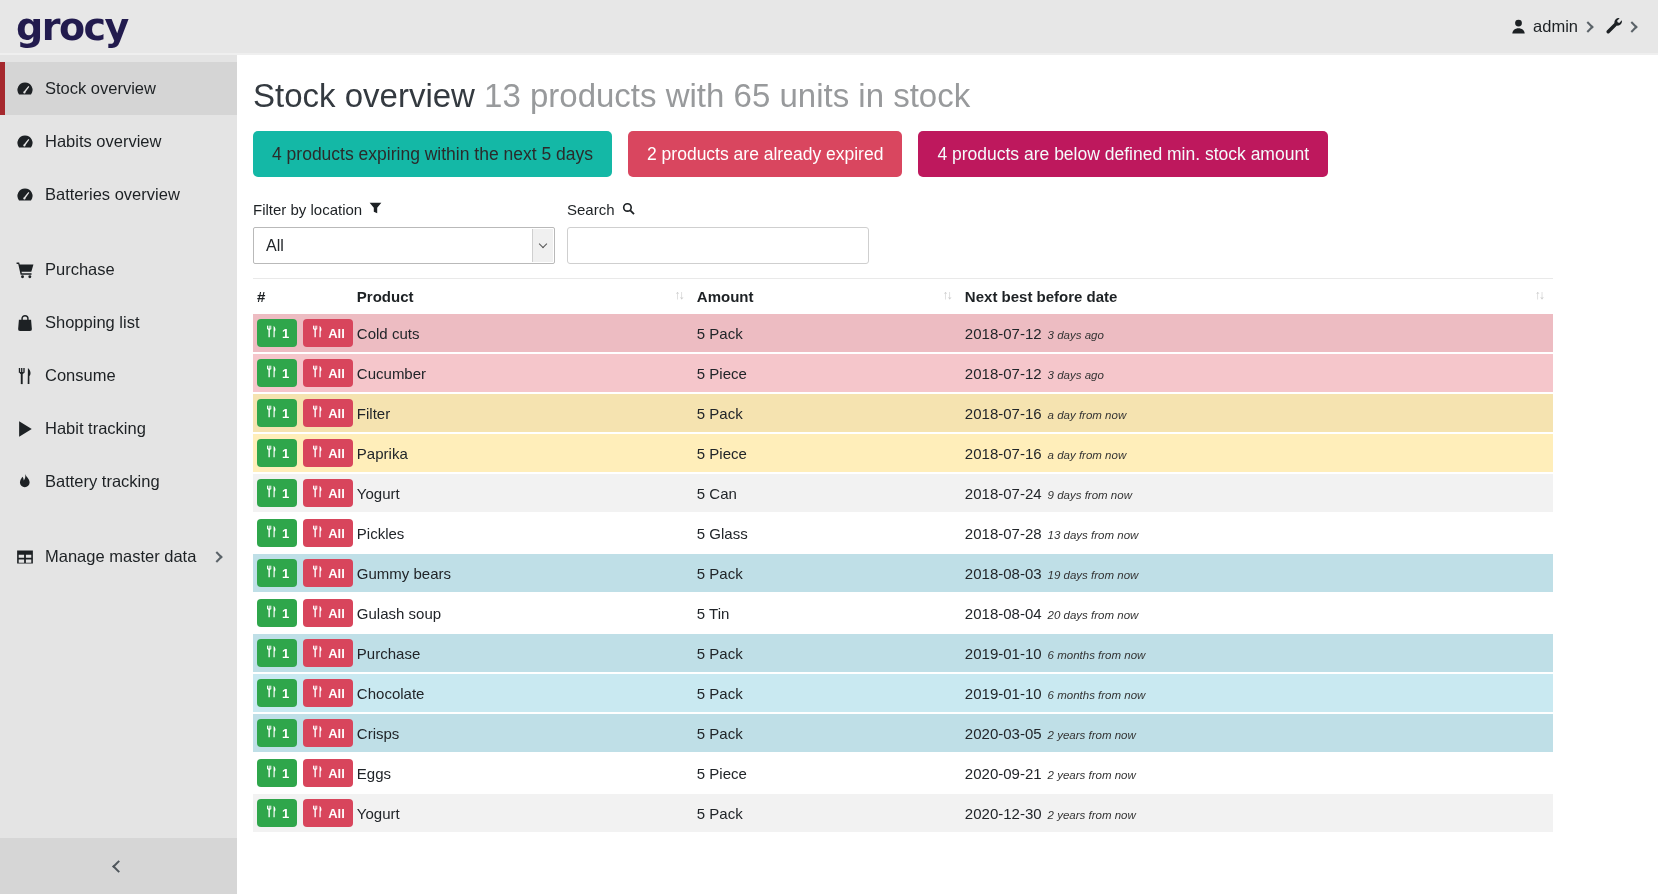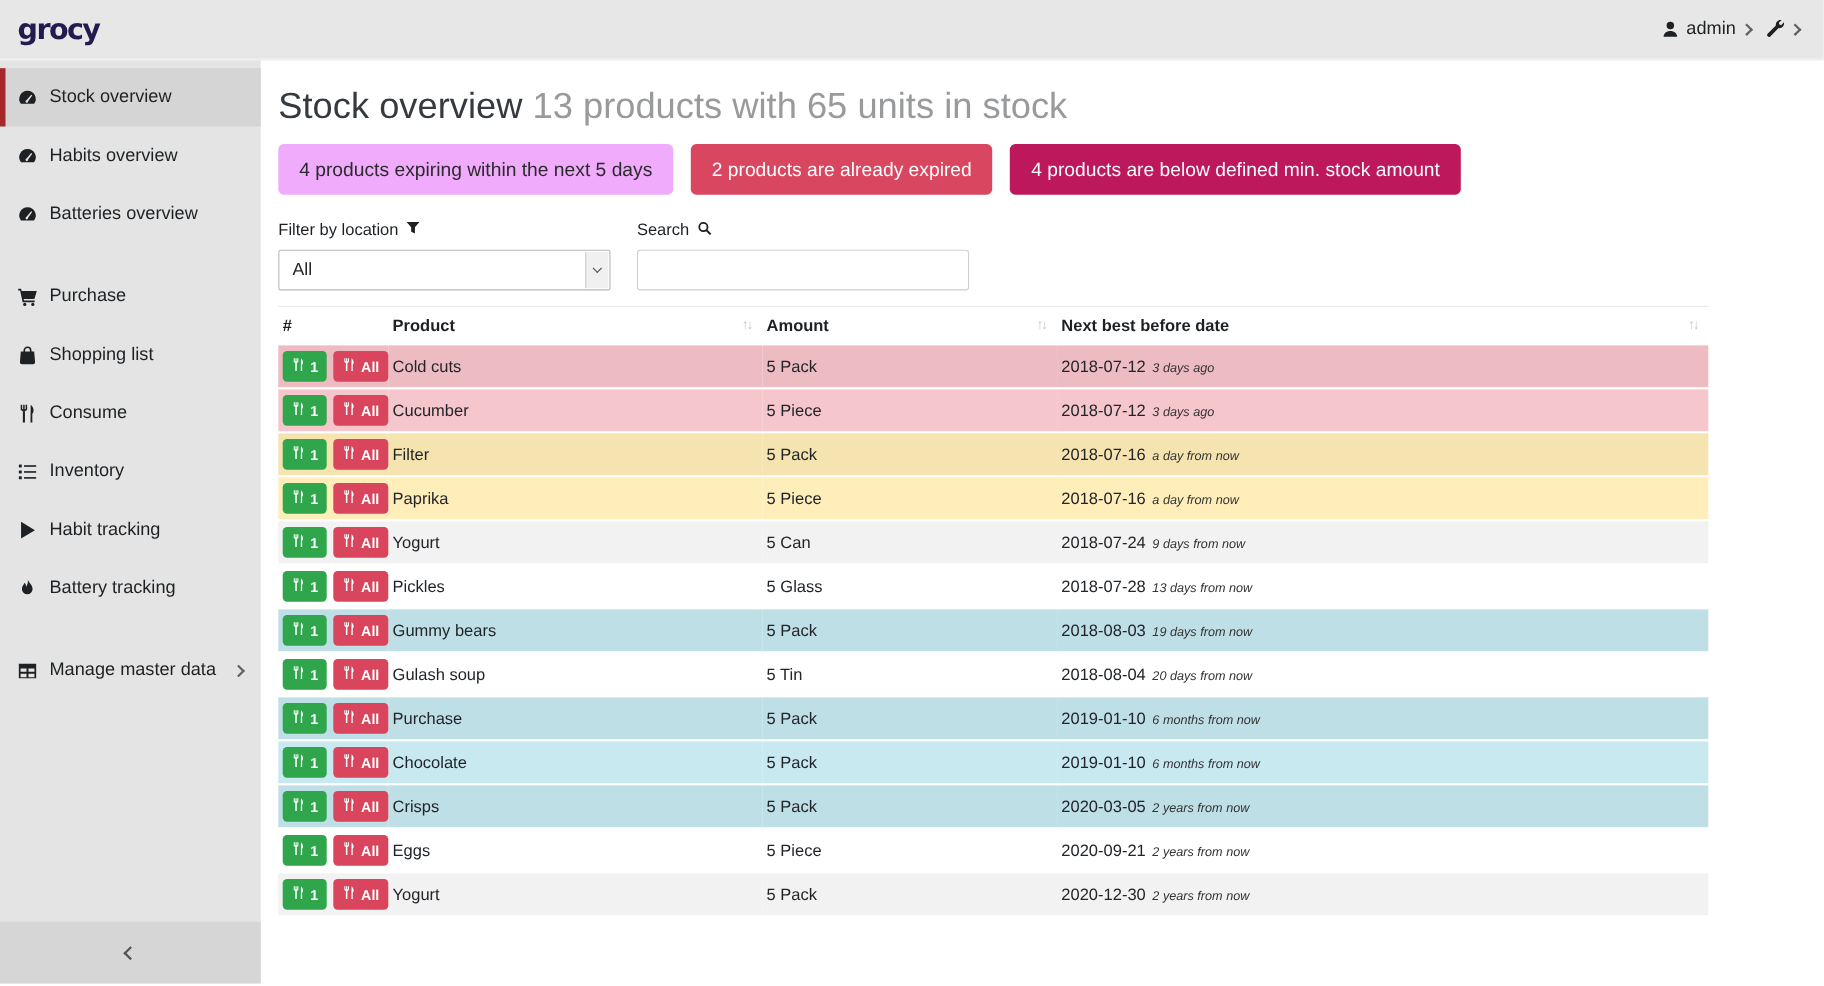--- a/index.html
+++ b/index.html
@@ -9,21 +9,21 @@
     font-family:"Liberation Sans", sans-serif;
     color:#212529; background:#fff;
   }
   
   .topbar {
     height:55px; background:#e7e7e7; border-bottom:2px solid #efefef;
     display:flex; align-items:center; justify-content:space-between;
     padding:0 22px 0 16px;
   }
   .logo {
-    font-size:26px; font-weight:bold; letter-spacing:-1.5px;
+    font-size:38px; font-weight:bold; letter-spacing:-1.5px;
     color:#221b4e; font-family:"DejaVu Sans", sans-serif;
   }
   .topbar-right { display:flex; align-items:center; gap:13px; font-size:16.5px; color:#1d2124; }
   .topbar-right .icon svg { width:17px; height:17px; display:block; }
   .user-chunk { display:flex; align-items:center; gap:6px; cursor:pointer; }
   .chev-r { display:inline-block; width:8px; height:8px; border-top:2.4px solid #5a6268; border-right:2.4px solid #5a6268; transform:rotate(45deg); }
   .chev-l { display:inline-block; width:9px; height:9px; border-top:2.6px solid #4e555b; border-right:2.6px solid #4e555b; transform:rotate(-135deg); }
   .chev-d { display:inline-block; width:6px; height:6px; border-top:1.8px solid #555; border-right:1.8px solid #555; transform:rotate(135deg); margin-top:-3px; }
 
   
@@ -47,21 +47,21 @@
   .content { flex:1; padding:14px 105px 0 16px; background:#fff; overflow:hidden; }
   h1.page-title { margin:8px 0 16px; font-weight:400; font-size:33px; color:#343a40; }
   h1 .subtitle { color:#989a9c; }
 
   .alerts { display:flex; gap:16px; margin:4px 0 24px; }
   .alert-chip {
     height:46px; display:flex; align-items:center; padding:0 19px;
     border-radius:5px; font-size:17.5px; cursor:pointer; white-space:nowrap;
   }
 
-  .filters { display:flex; gap:24px; margin-bottom:14px; }
+  .filters { display:flex; gap:12px; margin-bottom:14px; }
   .filter-col { width:302px; }
   .filter-label { display:flex; align-items:center; gap:7px; font-size:15px; margin-bottom:9px; color:#1d2124; }
   .filter-label svg { width:13px; height:13px; }
   .select-box {
     position:relative; width:302px; height:37px; background:#fff;
     border:1px solid #b9b9b9; border-radius:2px;
     display:flex; align-items:center; padding-left:12px; font-size:16px; cursor:pointer;
   }
   .select-arrow {
     position:absolute; top:1px; right:1px; bottom:1px; width:21px; background:#f0f0f0;
@@ -184,33 +184,20 @@
                 <path d="M5.1 6.2V15.2" fill="none" stroke-width="1.7"></path>
                 <path d="M10.6.8c2.6 2.3 3 5.6 1.3 7.3v7.1h-1.5z" stroke="none"></path>
               </g>
             </svg>
           </span>
           <span class="s-label">Consume</span>
         </div>
         <div class="side-item">
           <span class="icon">
             <svg viewBox="0 0 16 16" fill="currentColor">
-              <rect x="1" y="2" width="2.4" height="2.4" rx=".5"></rect>
-              <rect x="5.2" y="2.6" width="9.8" height="1.3"></rect>
-              <rect x="1" y="6.8" width="2.4" height="2.4" rx=".5"></rect>
-              <rect x="5.2" y="7.4" width="9.8" height="1.3"></rect>
-              <rect x="1" y="11.6" width="2.4" height="2.4" rx=".5"></rect>
-              <rect x="5.2" y="12.2" width="9.8" height="1.3"></rect>
-            </svg>
-          </span>
-          <span class="s-label">Inventory</span>
-        </div>
-        <div class="side-item">
-          <span class="icon">
-            <svg viewBox="0 0 16 16" fill="currentColor">
               <path d="M2.8 1.2 14 8 2.8 14.8z"></path>
             </svg>
           </span>
           <span class="s-label">Habit tracking</span>
         </div>
         <div class="side-item">
           <span class="icon">
             <svg viewBox="0 0 16 16" fill="currentColor">
               <path d="M8.2.8c.9 2.8 3.9 4.2 3.9 7.6a4.3 4.3 0 0 1-8.6 0C3.5 6 5 5.2 5.6 3.4c.9 1 1.3 1.9 1.2 3.2C8.1 5.4 8.6 3 8.2.8z"></path>
             </svg>
@@ -233,21 +220,21 @@
     </div>
   </div>
 
   <div class="content">
     <h1 class="page-title">
       <span>Stock overview</span>
       <span class="subtitle">13 products with 65 units in stock</span>
     </h1>
 
     <div class="alerts" id="alerts">
-        <div class="alert-chip" style="background: #f0abfc; color: rgb(43, 43, 43);">4 products expiring within the next 5 days</div>
+        <div class="alert-chip" style="background: #14b8a6; color: rgb(43, 43, 43);">4 products expiring within the next 5 days</div>
         <div class="alert-chip" style="background: rgb(217, 70, 95); color: rgb(255, 255, 255);">2 products are already expired</div>
         <div class="alert-chip" style="background: #be185d; color: rgb(244, 251, 252);">4 products are below defined min. stock amount</div>
       </div>
 
     <div class="filters">
       <div class="filter-col">
         <div class="filter-label">
           <span>Filter by location</span>
           <span class="icon"><svg viewBox="0 0 16 16" fill="currentColor">
                 <path d="M.8.9h14.4L10.1 7v6.8L5.9 12V7z"></path>

